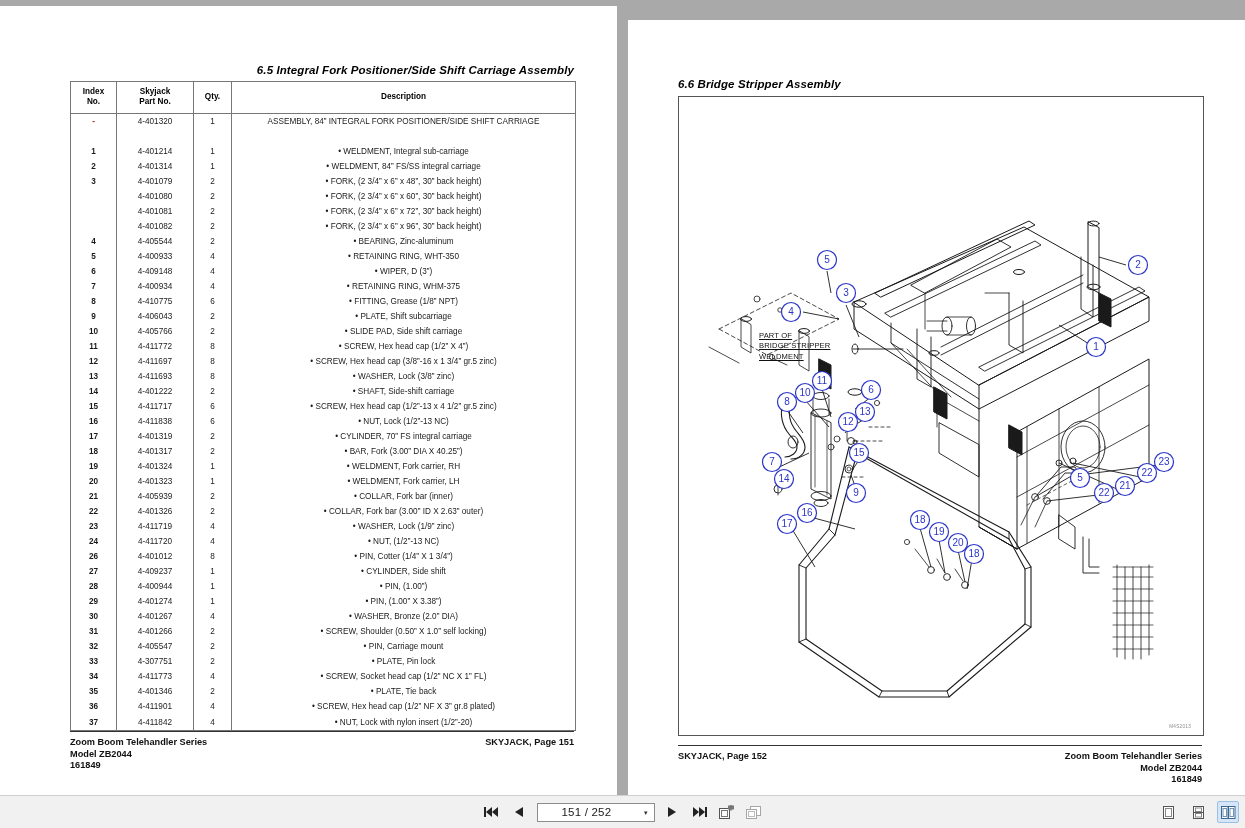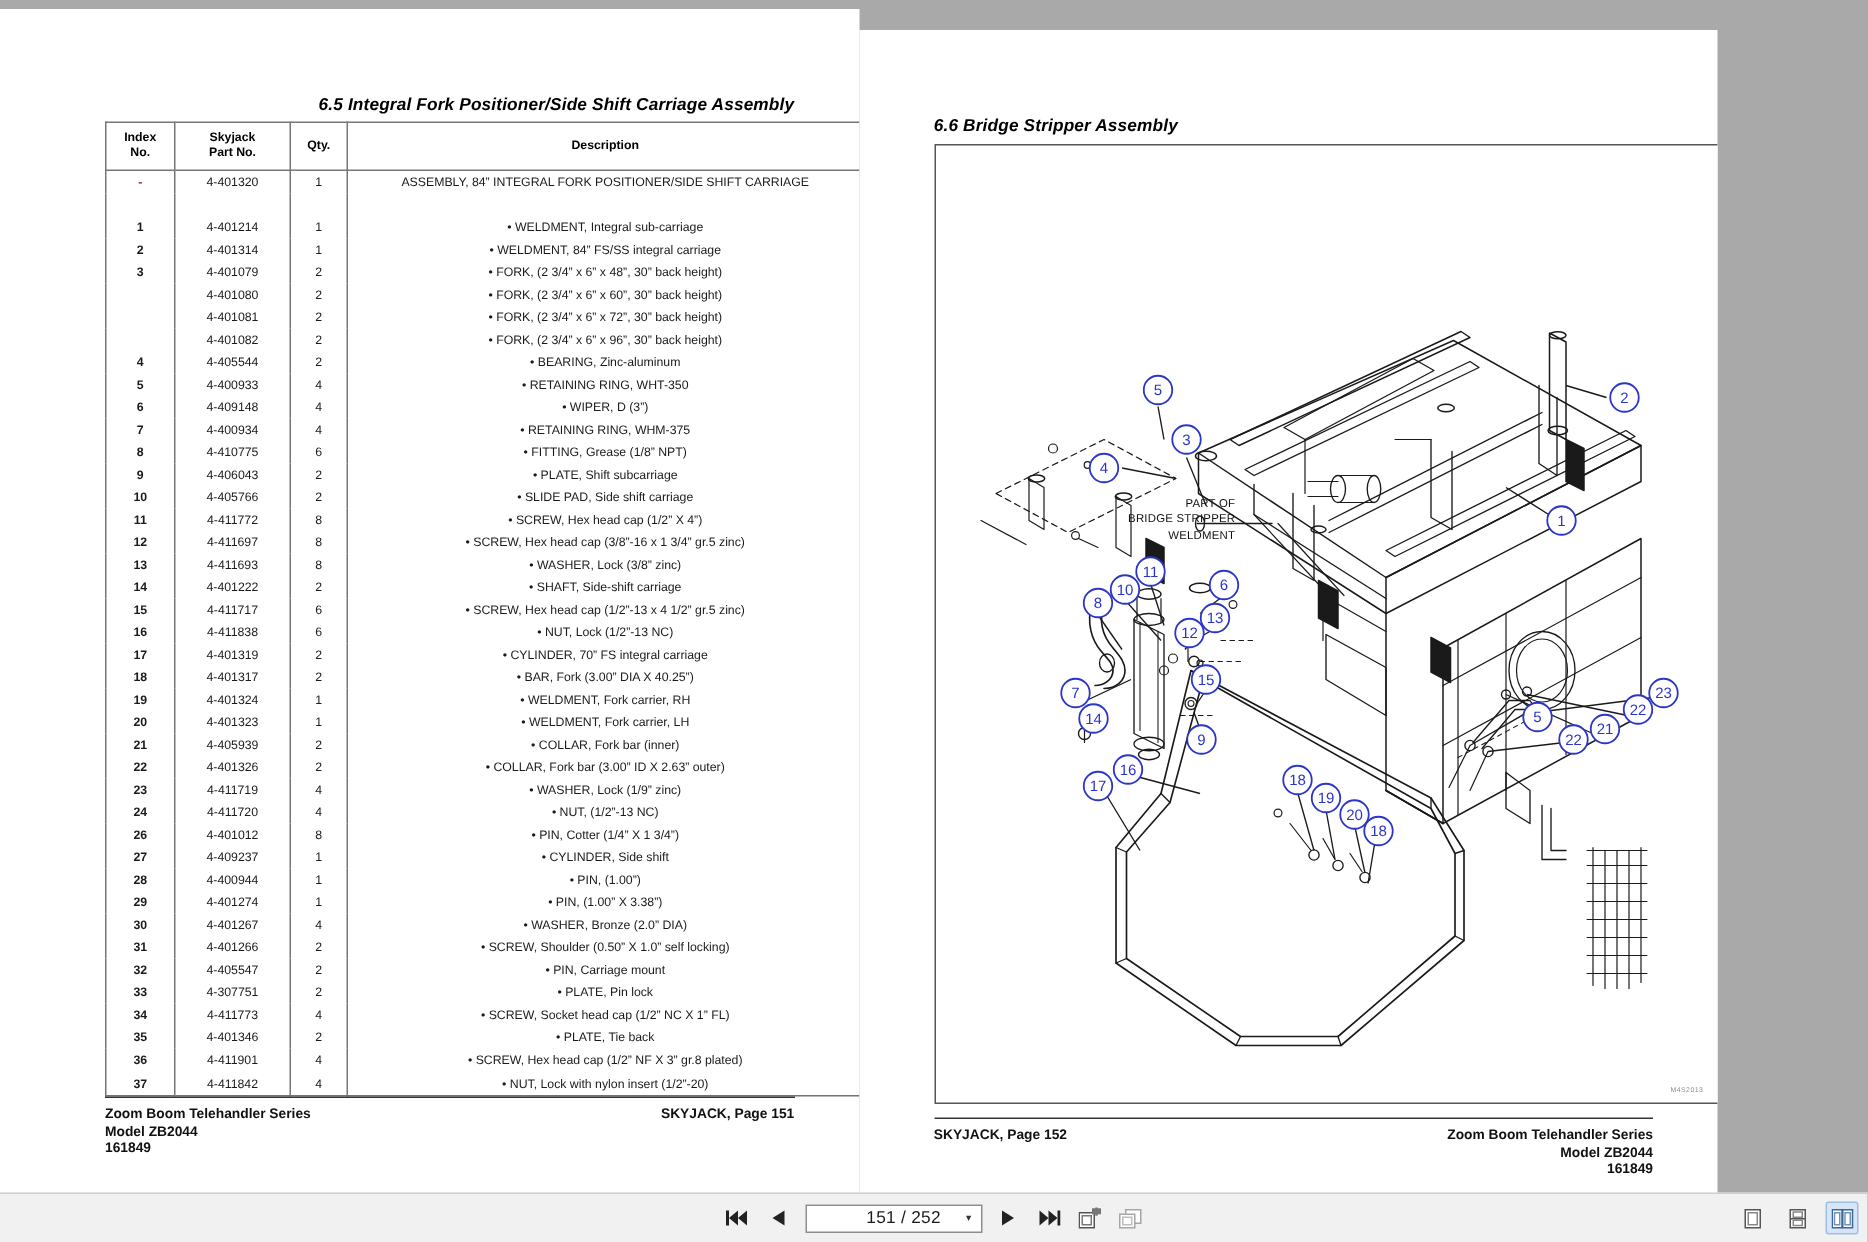--- a/index.html
+++ b/index.html
@@ -3,21 +3,21 @@
 <meta charset="utf-8">
 <style>
   html,body{margin:0;padding:0;}
   body{
     width:1245px;height:828px;overflow:hidden;
     background:#a9a9a9;
     font-family:"Liberation Sans", sans-serif;
     -webkit-font-smoothing:antialiased;
   }
   .viewer{position:relative;width:1245px;height:828px;}
-  .pages{position:absolute;left:0;top:0;width:1145px;height:796px;background:#a9a9a9;
+  .pages{position:absolute;left:0;top:0;width:1245px;height:796px;background:#a9a9a9;
          display:flex;justify-content:space-between;}
   .page{background:#ffffff;position:relative;overflow:hidden;}
   .page.left{width:617px;height:790px;margin-top:6px;}
   .page.right{width:617px;height:790px;margin-top:20px;}
 
   
   .sec-title{
     position:absolute;font-style:italic;font-weight:bold;font-size:11.5px;color:#000;
     letter-spacing:.1px;
   }
@@ -72,42 +72,42 @@
   .diagram-box{
     position:absolute;left:50px;top:76px;width:524px;height:638px;
     border:1px solid #555;background:#fff;
   }
   .diagram-box svg{display:block;width:100%;height:100%;}
   .dcode{
     position:absolute;right:12px;bottom:6px;font-size:4.6px;color:#8d8d8d;
     letter-spacing:.3px;
   }
   .partof{
-    position:absolute;left:80px;top:234px;width:120px;text-align:right;
-    font-size:7.6px;line-height:10.4px;color:#111;letter-spacing:.15px;
+    position:absolute;left:80px;top:234px;width:120px;text-align:left;
+    font-size:7.6px;line-height:10.4px;color:#111;letter-spacing:.15px;text-decoration:underline;
   }
 
   
   .toolbar{
     position:absolute;left:0;bottom:0;width:1245px;height:32px;
     background:#f1f1f1;border-top:1px solid #cfcfcf;
     display:flex;align-items:center;justify-content:center;
   }
   .tb-center{display:flex;align-items:center;gap:9px;}
   .tb-btn{
     width:18px;height:20px;display:flex;align-items:center;justify-content:center;
     cursor:default;
   }
   .tb-btn svg{display:block;}
   .pagebox{
     width:118px;height:19px;border:1px solid #8c8c8c;background:#fff;
     display:flex;align-items:center;justify-content:space-between;
     padding:0 4px 0 0;box-sizing:border-box;
   }
-  .pagebox .pv{font-size:11.5px;color:#1a1a1a;padding-left:40px;letter-spacing:.2px;}
+  .pagebox .pv{font-size:11.5px;color:#1a1a1a;padding-left:24px;letter-spacing:.2px;}
   .pagebox .caret{font-size:7px;color:#333;line-height:1;margin-right:2px;}
   .tb-right{position:absolute;right:6px;display:flex;align-items:center;gap:8px;}
   .viewbtn{width:22px;height:22px;display:flex;align-items:center;justify-content:center;border-radius:2px;}
   .viewbtn.active{background:#d6e5f7;border:1px solid #9cc0e4;box-sizing:border-box;}
 </style>
 </head>
 <body>
 
 <div class="viewer">
 

